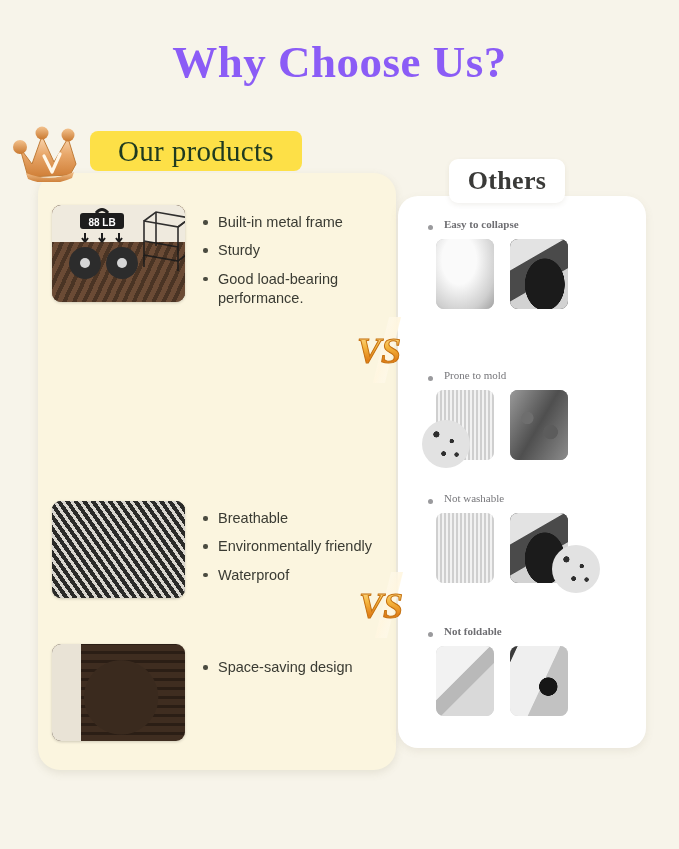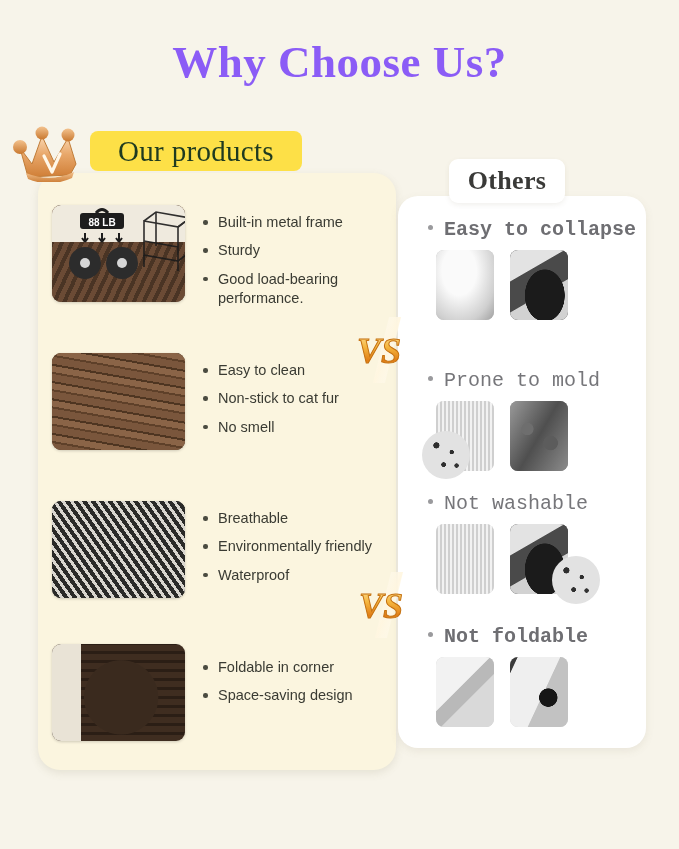--- a/index.html
+++ b/index.html
@@ -102,22 +102,22 @@
   }
 
   
   .others-row{position:absolute;left:424px;width:215px;}
   .others-row.o0{top:218px;}
   .others-row.o1{top:369px;}
   .others-row.o2{top:492px;}
   .others-row.o3{top:625px;}
 
   .others-label{
-    font-family:Liberation Mono, monospace;
-    font-size:20px;
+    font-family:Liberation Serif, serif;
+    font-size:11px;
     color:#76767a;
     position:relative;
     padding-left:20px;
     margin-bottom:9px;
   }
   .others-label.bold{font-weight:bold;color:#6e6e72;}
   .others-label:before{
     content:"";
     position:absolute;left:4px;top:7px;
     width:5px;height:5px;border-radius:50%;
@@ -266,48 +266,37 @@
         </g>
       </svg>
     </div>
     <ul class="ours-list">
       <li>Built-in metal frame</li>
       <li>Sturdy</li>
       <li>Good load-bearing performance.</li>
     </ul>
   </div>
 
-  <div class="ours-row r1">
-    <div class="thumb">
-      <div class="tx-rattan"></div>
-    </div>
-    <ul class="ours-list">
-      <li>Easy to clean</li>
-      <li>Non-stick to cat fur</li>
-      <li>No smell</li>
-    </ul>
-  </div>
 
   <div class="ours-row r2">
     <div class="thumb">
       <div class="tx-mesh"></div>
     </div>
     <ul class="ours-list">
       <li>Breathable</li>
       <li>Environmentally friendly</li>
       <li>Waterproof</li>
     </ul>
   </div>
 
   <div class="ours-row r3">
     <div class="thumb">
       <div class="tx-fold"></div>
     </div>
     <ul class="ours-list" style="margin-top:14px;">
-      <li>Foldable in corner</li>
       <li>Space-saving design</li>
     </ul>
   </div>
 
   <div class="others-row o0">
     <div class="others-label bold">Easy to collapse</div>
     <div class="others-thumbs">
       <div class="gthumb a">
           <div class="tx-cloth"></div>
         </div>

